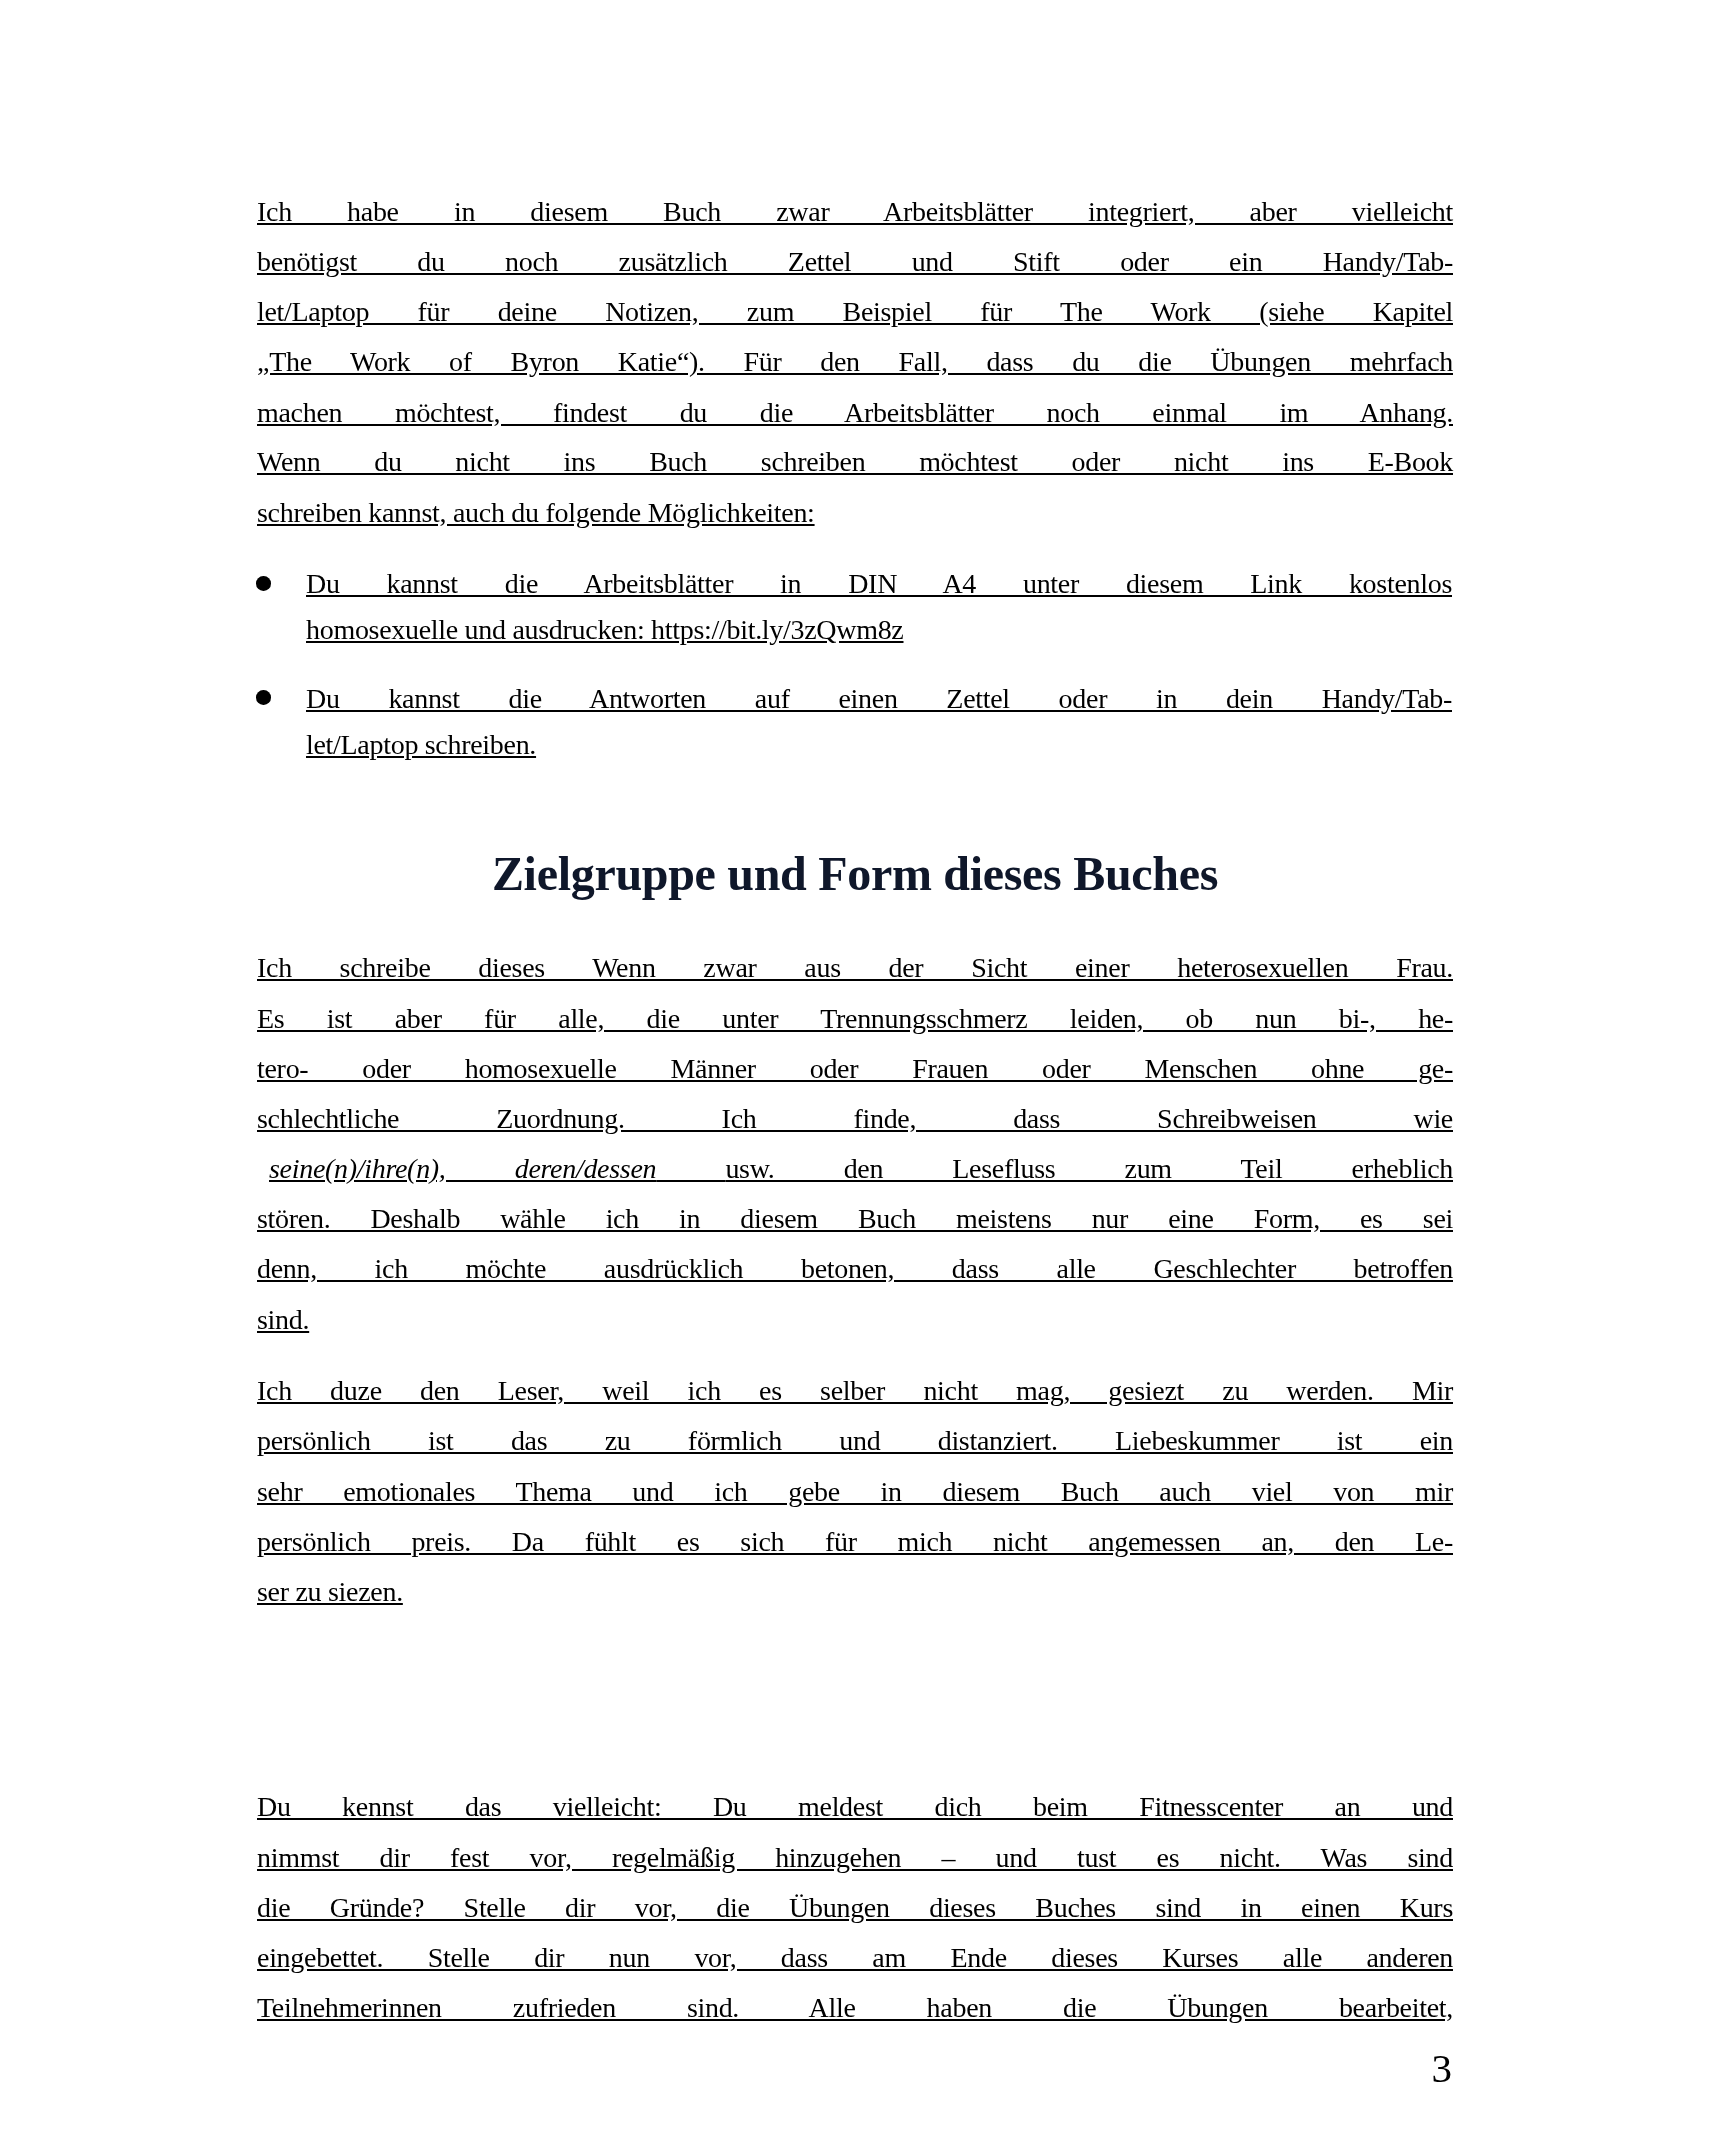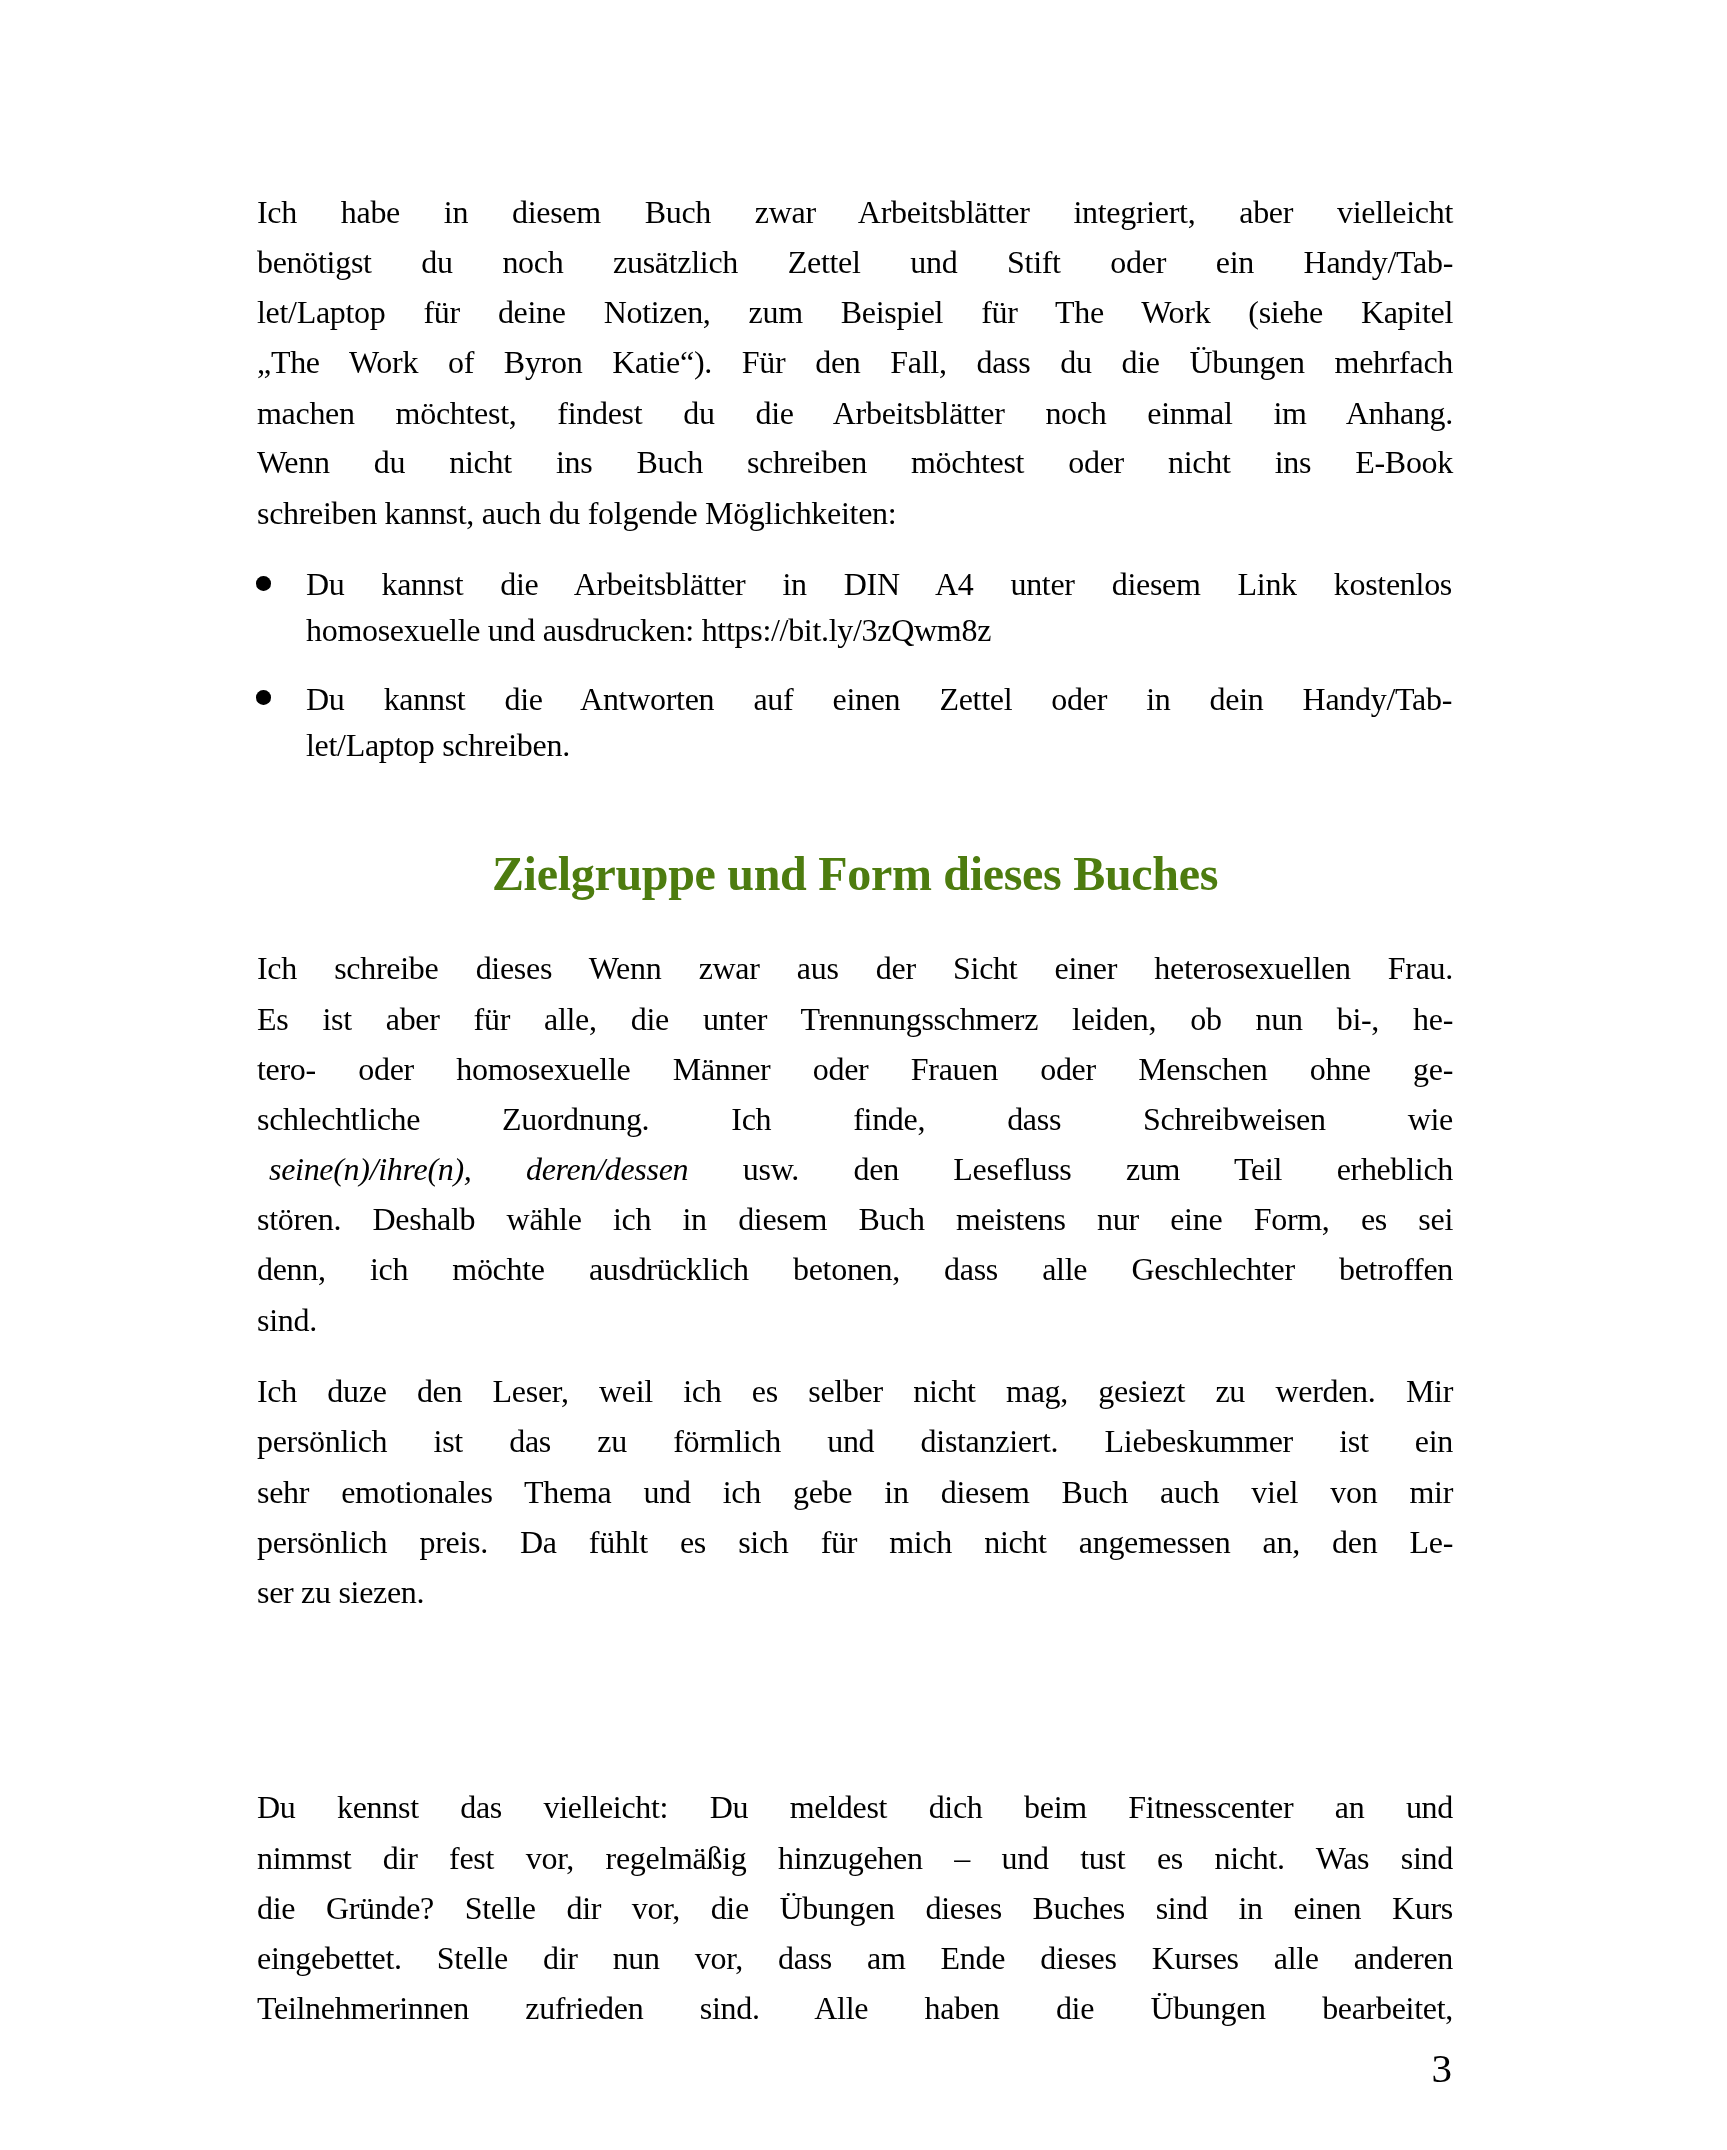--- a/index.html
+++ b/index.html
@@ -18,27 +18,28 @@
   .page {
     position: absolute;
     left: 0; top: 0;
     width: 1728px; height: 2237px;
     background: #ffffff;
   }
   .line {
     position: absolute;
     left: 257px;
     width: 1196px;
-    font-size: 32px;
+    font-size: 28px;
     line-height: 50px;
     height: 50px;
     white-space: nowrap;
     text-align: justify;
     text-align-last: justify;
     letter-spacing: -0.3px;
+    text-decoration: underline;
   }
   .line.last {
     text-align-last: left;
   }
   .bline {
     left: 306px;
     width: 1146px;
   }
   .bullet {
     position: absolute;
@@ -50,21 +51,21 @@
   }
   .heading {
     position: absolute;
     left: 257px;
     width: 1196px;
     text-align: center;
     font-size: 48px;
     line-height: 56px;
     height: 56px;
     font-weight: bold;
-    color: #4d7c0f;
+    color: #0f172a;
     white-space: nowrap;
     letter-spacing: -0.3px;
   }
   .page-number {
     position: absolute;
     left: 1419px;
     width: 33px;
     text-align: right;
     font-size: 41px;
     line-height: 50px;

